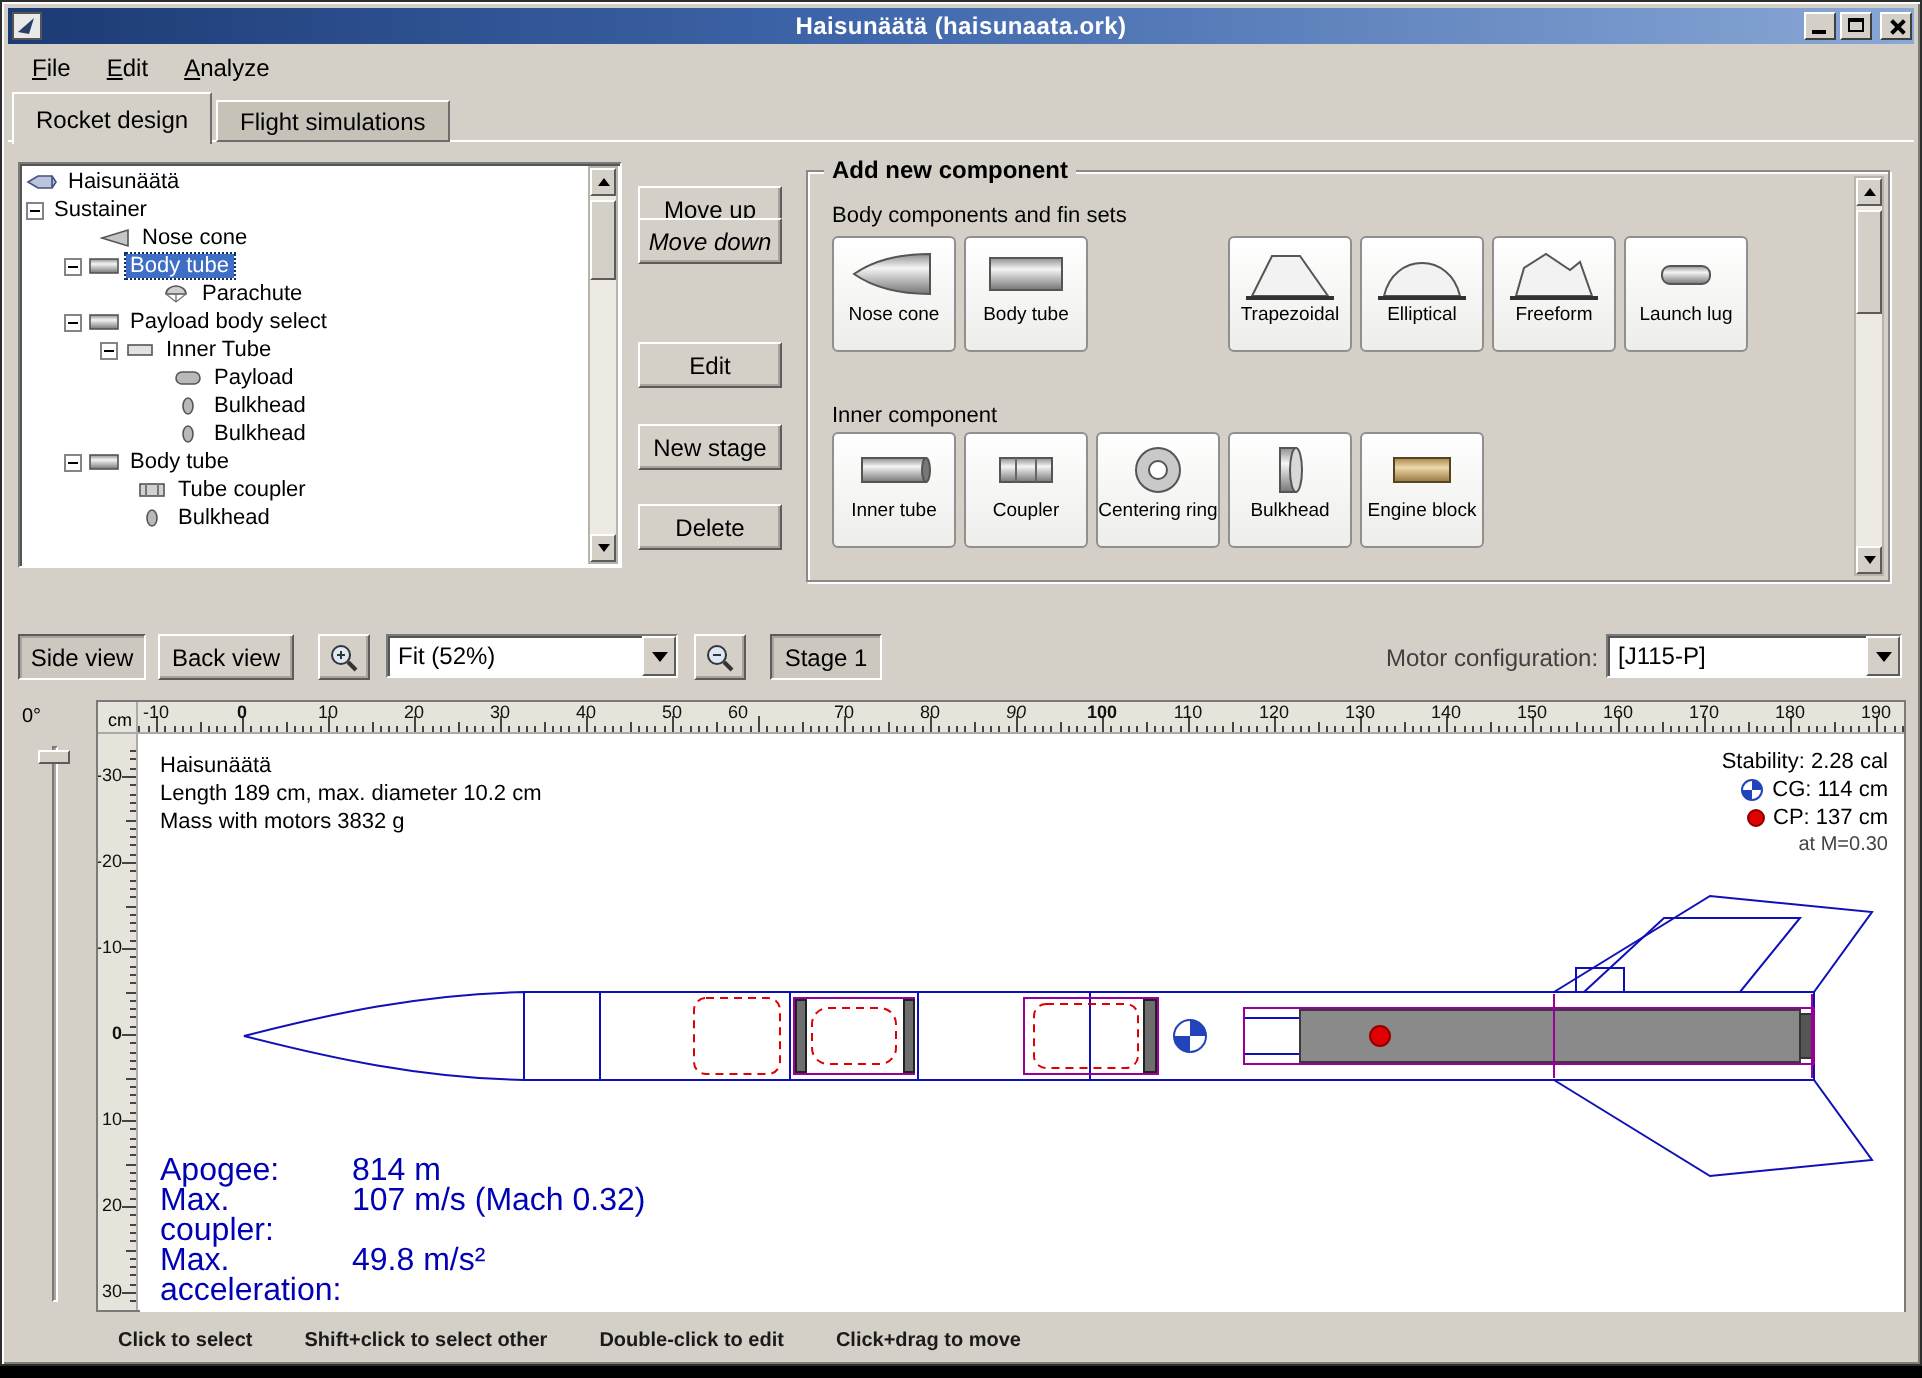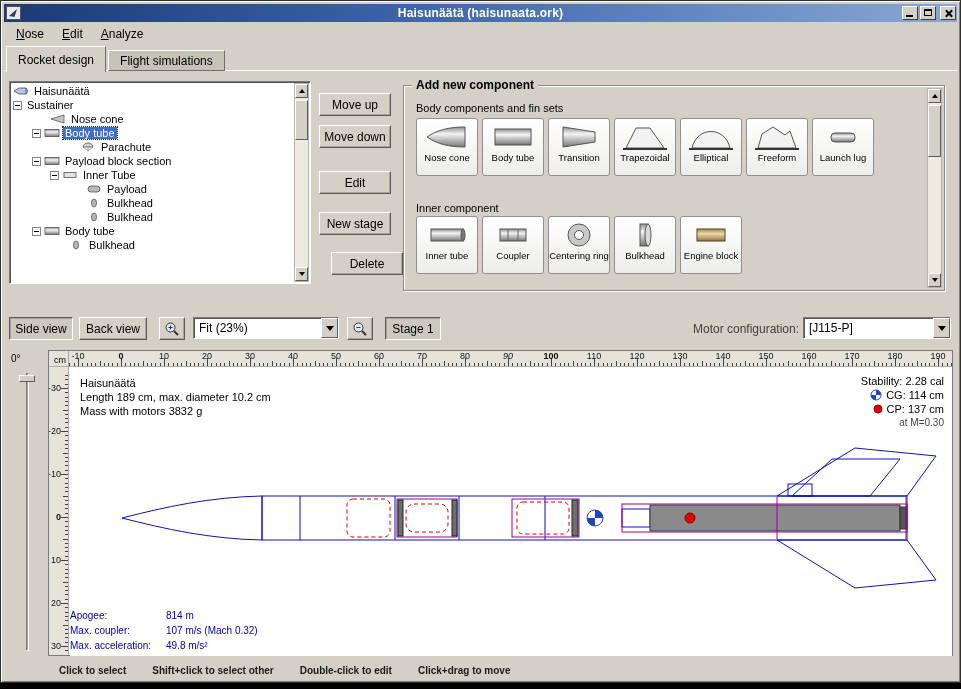--- a/index.html
+++ b/index.html
@@ -63,21 +63,21 @@
 .tk1h{height:3px}.tk2h{height:5px}.tk3h{height:8px}
 .rlh{position:absolute;top:0;transform:translateX(-50%);font-size:9px;color:#111;}
 .tkv{position:absolute;right:0;height:1px;background:#444;}
 .tk1v{width:3px}.tk2v{width:5px}.tk3v{width:7px}
 .rlv{position:absolute;right:7px;transform:translateY(-55%);font-size:9px;color:#111;}
 .rb{font-weight:bold}
 .info{position:absolute;left:10px;top:8px;font-size:11px;line-height:14px;color:#000;}
 .stab{position:absolute;right:8px;top:6px;font-size:11px;line-height:14px;color:#000;text-align:right;}
 .stabrow{display:flex;align-items:center;justify-content:flex-end;gap:4px;}
 .stab .mach{font-size:10px;color:#444;}
-.flight{position:absolute;left:0;bottom:3px;font-size:10px;line-height:15px;color:#0000b4;}
+.flight{position:absolute;left:10px;bottom:3px;font-size:16px;line-height:15px;color:#0000b4;}
 .frow{display:flex;}
 .fl{width:96px;}
 
 .rot-label{position:absolute;left:10px;top:352px;font-size:10px;}
 .rot-track{position:absolute;left:25px;top:372px;width:3px;height:278px;background:#aaa69e;border:1px solid;border-color:#7a7a7a #fff #fff #7a7a7a;}
 .rot-thumb{position:absolute;left:18px;top:374px;width:16px;height:7px;background:#d4d0c8;border:1px solid;border-color:#fff #5c5c5c #5c5c5c #fff;}
 
 .statusbar{position:absolute;left:3px;right:3px;top:658px;height:22px;display:flex;align-items:center;padding-left:55px;gap:26px;font-size:10px;font-weight:bold;color:#1a1a1a;}
 </style>
 </head>
@@ -107,21 +107,21 @@
     </svg>
     <span class="title-text">Haisunäätä (haisunaata.ork)</span>
     <div class="win-btns">
       <div class="wbtn min"></div>
       <div class="wbtn max"></div>
       <div class="wbtn cls"></div>
     </div>
   </div>
 
   <div class="menubar">
-    <span class="menu-item">Nose</span>
+    <span class="menu-item">File</span>
     <span class="menu-item">Edit</span>
     <span class="menu-item">Analyze</span>
   </div>
 
   <div class="tabstrip">
     <div class="tab active">Rocket design</div>
     <div class="tab">Flight simulations</div>
   </div>
   <div class="panel-line"></div>
 
@@ -154,21 +154,21 @@
           <path d="M3,5 A5,4 0 0 1 13,5 Z" fill="#cfcfcf" stroke="#555" stroke-width="0.8"></path>
           <path d="M3,5 L8,9 M13,5 L8,9 M8,5 L8,9" stroke="#777" stroke-width="0.7" fill="none"></path>
         </svg>
       <span class="tlab">Parachute</span>
     </div>
     <div class="trow" style="padding-left:22px">
       <span class="exp"></span>
       <svg class="ti" viewBox="0 0 16 10">
           <rect x="1" y="1.5" width="14" height="7" fill="url(#cyl)" stroke="#555" stroke-width="0.8"></rect>
         </svg>
-      <span class="tlab">Payload block section</span>
+      <span class="tlab">Payload body select</span>
     </div>
     <div class="trow" style="padding-left:40px">
       <span class="exp"></span>
       <svg class="ti" viewBox="0 0 16 10">
           <rect x="2" y="2.5" width="12" height="5" fill="#e2e2e2" stroke="#555" stroke-width="0.8"></rect>
         </svg>
       <span class="tlab">Inner Tube</span>
     </div>
     <div class="trow" style="padding-left:76px">
       <svg class="ti" viewBox="0 0 16 10">
@@ -187,66 +187,68 @@
           <ellipse cx="8" cy="5" rx="2.5" ry="4" fill="#b9b9b9" stroke="#555" stroke-width="0.8"></ellipse>
         </svg>
       <span class="tlab">Bulkhead</span>
     </div>
     <div class="trow" style="padding-left:22px">
       <span class="exp"></span>
       <svg class="ti" viewBox="0 0 16 10">
           <rect x="1" y="1.5" width="14" height="7" fill="url(#cyl)" stroke="#555" stroke-width="0.8"></rect>
         </svg>
       <span class="tlab">Body tube</span>
+    </div>
+    <div class="trow" style="padding-left:58px">
+      <svg class="ti" viewBox="0 0 16 10">
+          <rect x="2" y="2" width="12" height="6" fill="#d2d2d2" stroke="#555" stroke-width="0.8"></rect>
+          <line x1="5" y1="2" x2="5" y2="8" stroke="#777"></line>
+          <line x1="11" y1="2" x2="11" y2="8" stroke="#777"></line>
+        </svg>
+      <span class="tlab">Tube coupler</span>
     </div>
     <div class="trow" style="padding-left:58px">
       <svg class="ti" viewBox="0 0 16 10">
           <ellipse cx="8" cy="5" rx="2.5" ry="4" fill="#b9b9b9" stroke="#555" stroke-width="0.8"></ellipse>
         </svg>
       <span class="tlab">Bulkhead</span>
     </div>
 
     <div class="vsb" style="top:1px;right:1px;bottom:1px;">
       <div class="sbtn" style="top:0">
           <div class="tri-up"></div>
         </div>
       <div class="thumb" style="top:16px;height:40px;"></div>
       <div class="sbtn" style="bottom:0">
           <div class="tri-dn"></div>
         </div>
     </div>
   </div>
 
   <div class="btn" style="left:318px;top:92px;width:72px;height:23px;">Move up</div>
-  <div class="btn" style="left:318px;top:124px;width:72px;height:23px;">Move down</div>
+  <div class="btn" style="left:318px;top:108px;width:72px;height:23px;font-style:italic;">Move down</div>
   <div class="btn" style="left:318px;top:170px;width:72px;height:23px;">Edit</div>
   <div class="btn" style="left:318px;top:211px;width:72px;height:23px;">New stage</div>
-  <div class="btn" style="left:318px;top:251px;width:72px;height:23px;margin-left:12px;">Delete</div>
+  <div class="btn" style="left:318px;top:251px;width:72px;height:23px;">Delete</div>
 
   <div class="group">
     <span class="group-title">Add new component</span>
     <span class="seclab" style="top:16px">Body components and fin sets</span>
 
     <div class="cbtn" style="left:12px;top:32px;">
       <svg width="44" height="30" viewBox="0 0 44 30">
           <path d="M2,15 C12,8 24,5 40,5 L40,25 C24,25 12,22 2,15 Z" fill="url(#cyl)" stroke="#555"></path>
         </svg>
       <span class="clab">Nose cone</span>
     </div>
     <div class="cbtn" style="left:78px;top:32px;">
       <svg width="44" height="30" viewBox="0 0 44 30">
           <rect x="4" y="7" width="36" height="16" fill="url(#cyl)" stroke="#555"></rect>
         </svg>
       <span class="clab">Body tube</span>
-    </div>
-    <div class="cbtn" style="left:144px;top:32px;">
-      <svg width="44" height="30" viewBox="0 0 44 30">
-          <path d="M6,5 L6,25 L38,20 L38,10 Z" fill="url(#cyl)" stroke="#555"></path>
-        </svg>
-      <span class="clab">Transition</span>
     </div>
     <div class="cbtn" style="left:210px;top:32px;">
       <svg width="44" height="30" viewBox="0 0 44 30">
           <polygon points="3,26 13,6 27,6 41,26" fill="#f2f2f2" stroke="#555"></polygon>
           <line x1="0" y1="27" x2="44" y2="27" stroke="#333" stroke-width="2"></line>
         </svg>
       <span class="clab">Trapezoidal</span>
     </div>
     <div class="cbtn" style="left:342px;top:32px;">
       <svg width="44" height="30" viewBox="0 0 44 30">
@@ -322,21 +324,21 @@
   <div class="btn" style="left:78px;top:316px;width:68px;height:23px;">Back view</div>
   <div class="btn" style="left:158px;top:316px;width:26px;height:23px;">
     <svg width="16" height="16" viewBox="0 0 16 16">
         <circle cx="6.5" cy="6.5" r="4.5" fill="#dce8f4" stroke="#333"></circle>
         <line x1="10" y1="10" x2="14" y2="14" stroke="#333" stroke-width="2"></line>
         <line x1="4.5" y1="6.5" x2="8.5" y2="6.5" stroke="#333"></line>
         <line x1="6.5" y1="4.5" x2="6.5" y2="8.5" stroke="#333"></line>
       </svg>
   </div>
   <div class="combo" style="left:192px;top:316px;width:146px;">
-    <span class="combo-text">Fit (23%)</span>
+    <span class="combo-text">Fit (52%)</span>
     <div class="combo-btn">
         <div class="arr-dn"></div>
       </div>
   </div>
   <div class="btn" style="left:346px;top:316px;width:26px;height:23px;">
     <svg width="16" height="16" viewBox="0 0 16 16">
         <circle cx="6.5" cy="6.5" r="4.5" fill="#dce8f4" stroke="#333"></circle>
         <line x1="10" y1="10" x2="14" y2="14" stroke="#333" stroke-width="2"></line>
         <line x1="4.5" y1="6.5" x2="8.5" y2="6.5" stroke="#333"></line>
       </svg>
@@ -563,21 +565,21 @@
         <i class="tkh tk1h" style="left: 873.3px;"></i>
         <i class="tkh tk1h" style="left: 877.6px;"></i>
         <i class="tkh tk1h" style="left: 881.9px;"></i>
         <span class="rlh" style="left: 9px;">-10</span>
         <span class="rlh rb" style="left: 52px;">0</span>
         <span class="rlh" style="left: 95px;">10</span>
         <span class="rlh" style="left: 138px;">20</span>
         <span class="rlh" style="left: 181px;">30</span>
         <span class="rlh" style="left: 224px;">40</span>
         <span class="rlh" style="left: 267px;">50</span>
-        <span class="rlh" style="left: 310px;">60</span>
+        <span class="rlh" style="left: 300px;">60</span>
         <span class="rlh" style="left: 353px;">70</span>
         <span class="rlh" style="left: 396px;">80</span>
         <span class="rlh" style="left: 439px; font-style: italic;">90</span>
         <span class="rlh rb" style="left: 482px;">100</span>
         <span class="rlh" style="left: 525px;">110</span>
         <span class="rlh" style="left: 568px;">120</span>
         <span class="rlh" style="left: 611px;">130</span>
         <span class="rlh" style="left: 654px;">140</span>
         <span class="rlh" style="left: 697px;">150</span>
         <span class="rlh" style="left: 740px;">160</span>

